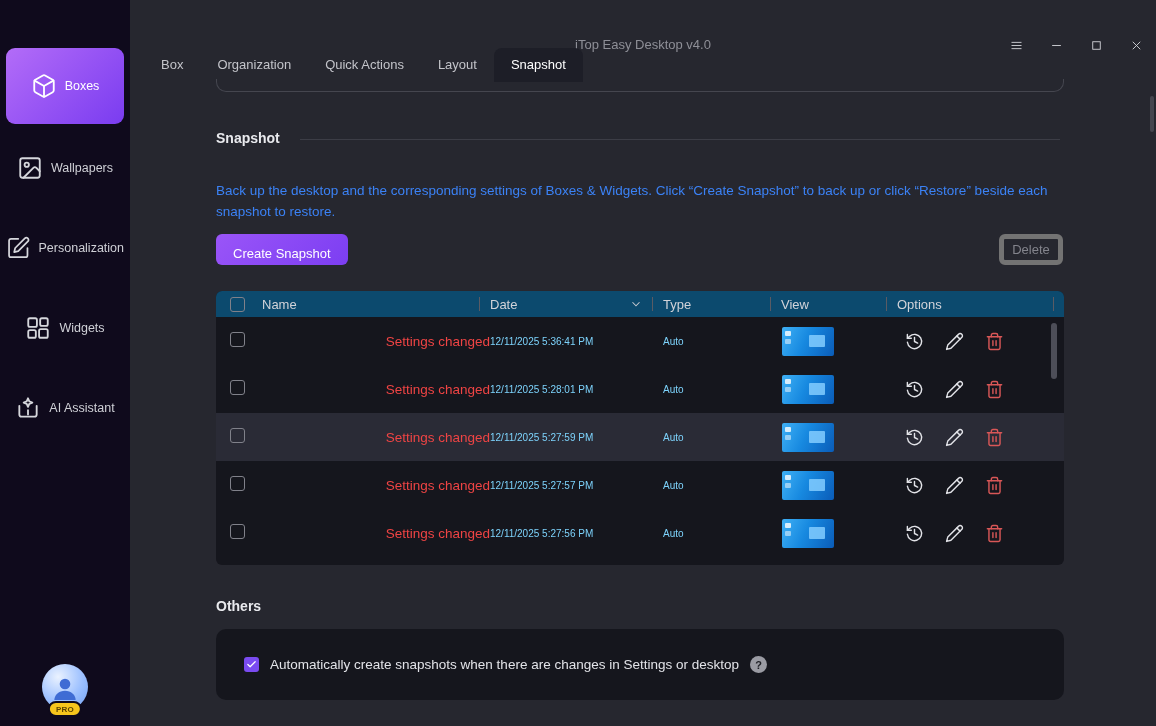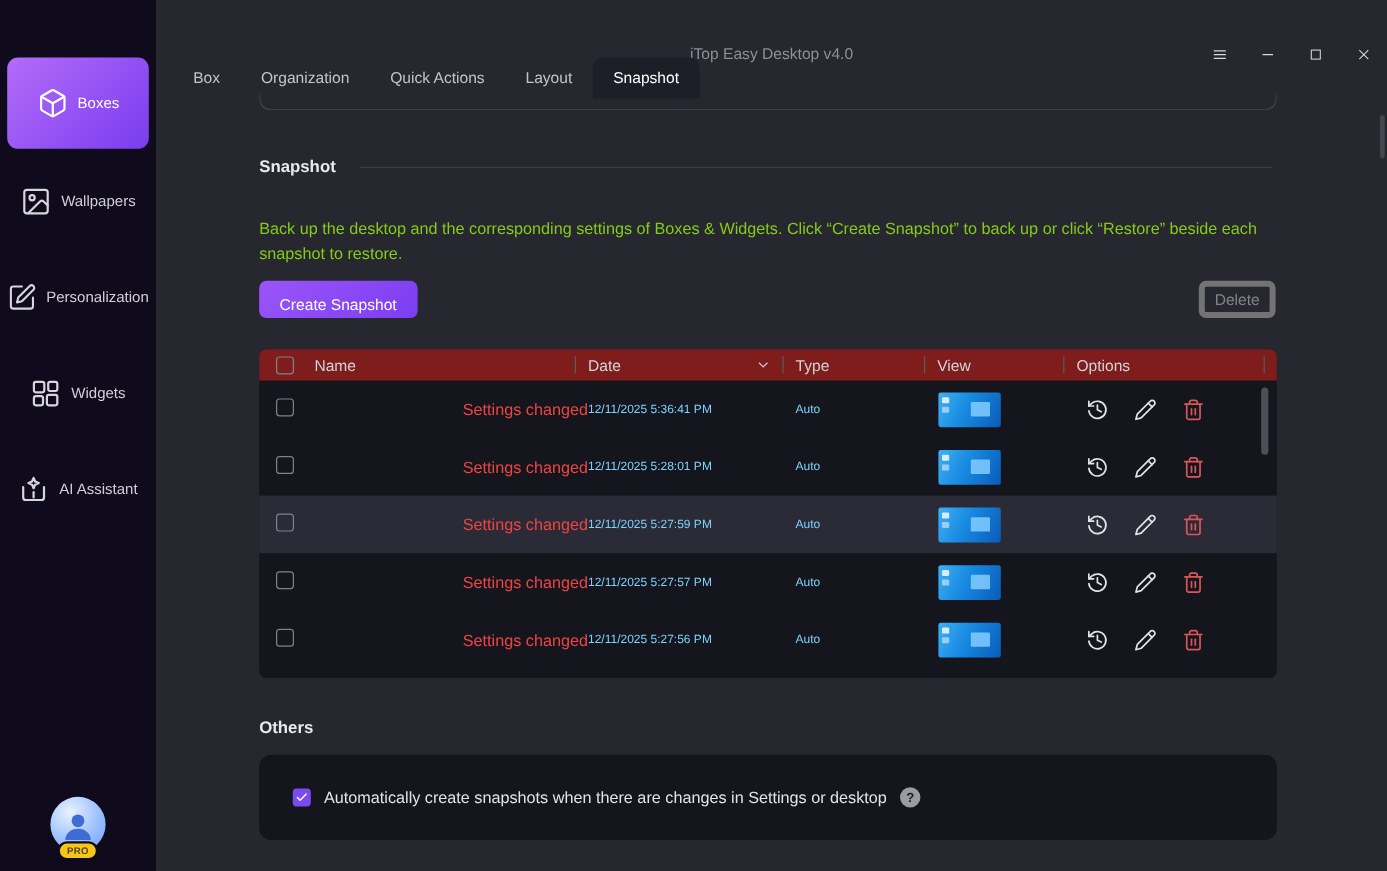--- a/index.html
+++ b/index.html
@@ -36,31 +36,31 @@
   .tabs { position:absolute; top:34px; left:14px; height:48px; display:flex; align-items:flex-end; }
   .tab { padding:9px 17px 10px; font-size:13px; color:#c3c4ca; border-radius:8px 8px 0 0; cursor:pointer; white-space:nowrap; }
   .tab.active { background:#1d1e27; color:#ffffff; }
 
   .card-sliver { position:absolute; left:86px; top:79px; width:848px; height:13px;
                  border:1px solid #45464f; border-top:none; border-radius:0 0 10px 10px; }
 
   .section-title { position:absolute; font-size:14px; font-weight:bold; color:#e9eaee; }
   .divider { position:absolute; height:1px; background:#3c3d46; }
 
-  .desc { position:absolute; left:86px; top:180px; width:852px; font-size:13.5px; line-height:21px; color:#84cc16; }
+  .desc { position:absolute; left:86px; top:180px; width:852px; font-size:13.5px; line-height:21px; color:#3b82f6; }
 
   .btn-primary { position:absolute; left:86px; top:234px; height:31px; padding:12px 17px; border:none; border-radius:6px;
                  background:linear-gradient(135deg,#9a55f8,#7c3ef2); color:#fff; font-size:13px; font-family:inherit; cursor:pointer; }
   .btn-ghost { position:absolute; left:869px; top:234px; width:64px; height:31px; border:5px solid #737373; border-radius:6px;
                background:transparent; color:#83848c; font-size:13px; font-family:inherit; cursor:pointer; }
 
   
   .table { position:absolute; left:86px; top:291px; width:848px; background:#15161d; border-radius:6px; padding-bottom:8px; }
   .thead, .trow { display:grid; grid-template-columns:46px 228px 173px 118px 116px 1fr; align-items:center; }
-  .thead { height:26px; background:#7f1d1d; font-size:13px; color:#d2d3d9; border-radius:6px 6px 0 0; position:relative; }
+  .thead { height:26px; background:#0c4a6e; font-size:13px; color:#d2d3d9; border-radius:6px 6px 0 0; position:relative; }
   .thead::after { content:""; position:absolute; left:837px; top:6px; bottom:6px; width:1px; background:#5a5b64; }
   .hcell { position:relative; height:100%; display:flex; align-items:center; }
   .hcell.sep::before { content:""; position:absolute; left:-11px; top:6px; bottom:6px; width:1px; background:#5a5b64; }
   .hcell .chev { margin-left:auto; margin-right:20px; width:14px; height:14px; stroke:#c9cad0; fill:none; stroke-width:1.8; cursor:pointer; }
 
   .trow { height:48px; font-size:13px; }
   .trow.highlighted { background:#2a2b36; }
   .cb { display:inline-block; width:15px; height:15px; border:1.5px solid #80818a; border-radius:3px; margin-left:14px; cursor:pointer; }
   .cell-name { color:#ef4444; font-size:13.5px;text-align:right; }
   .cell-date, .cell-type { color:#7dd3fc; font-size:10px; }

